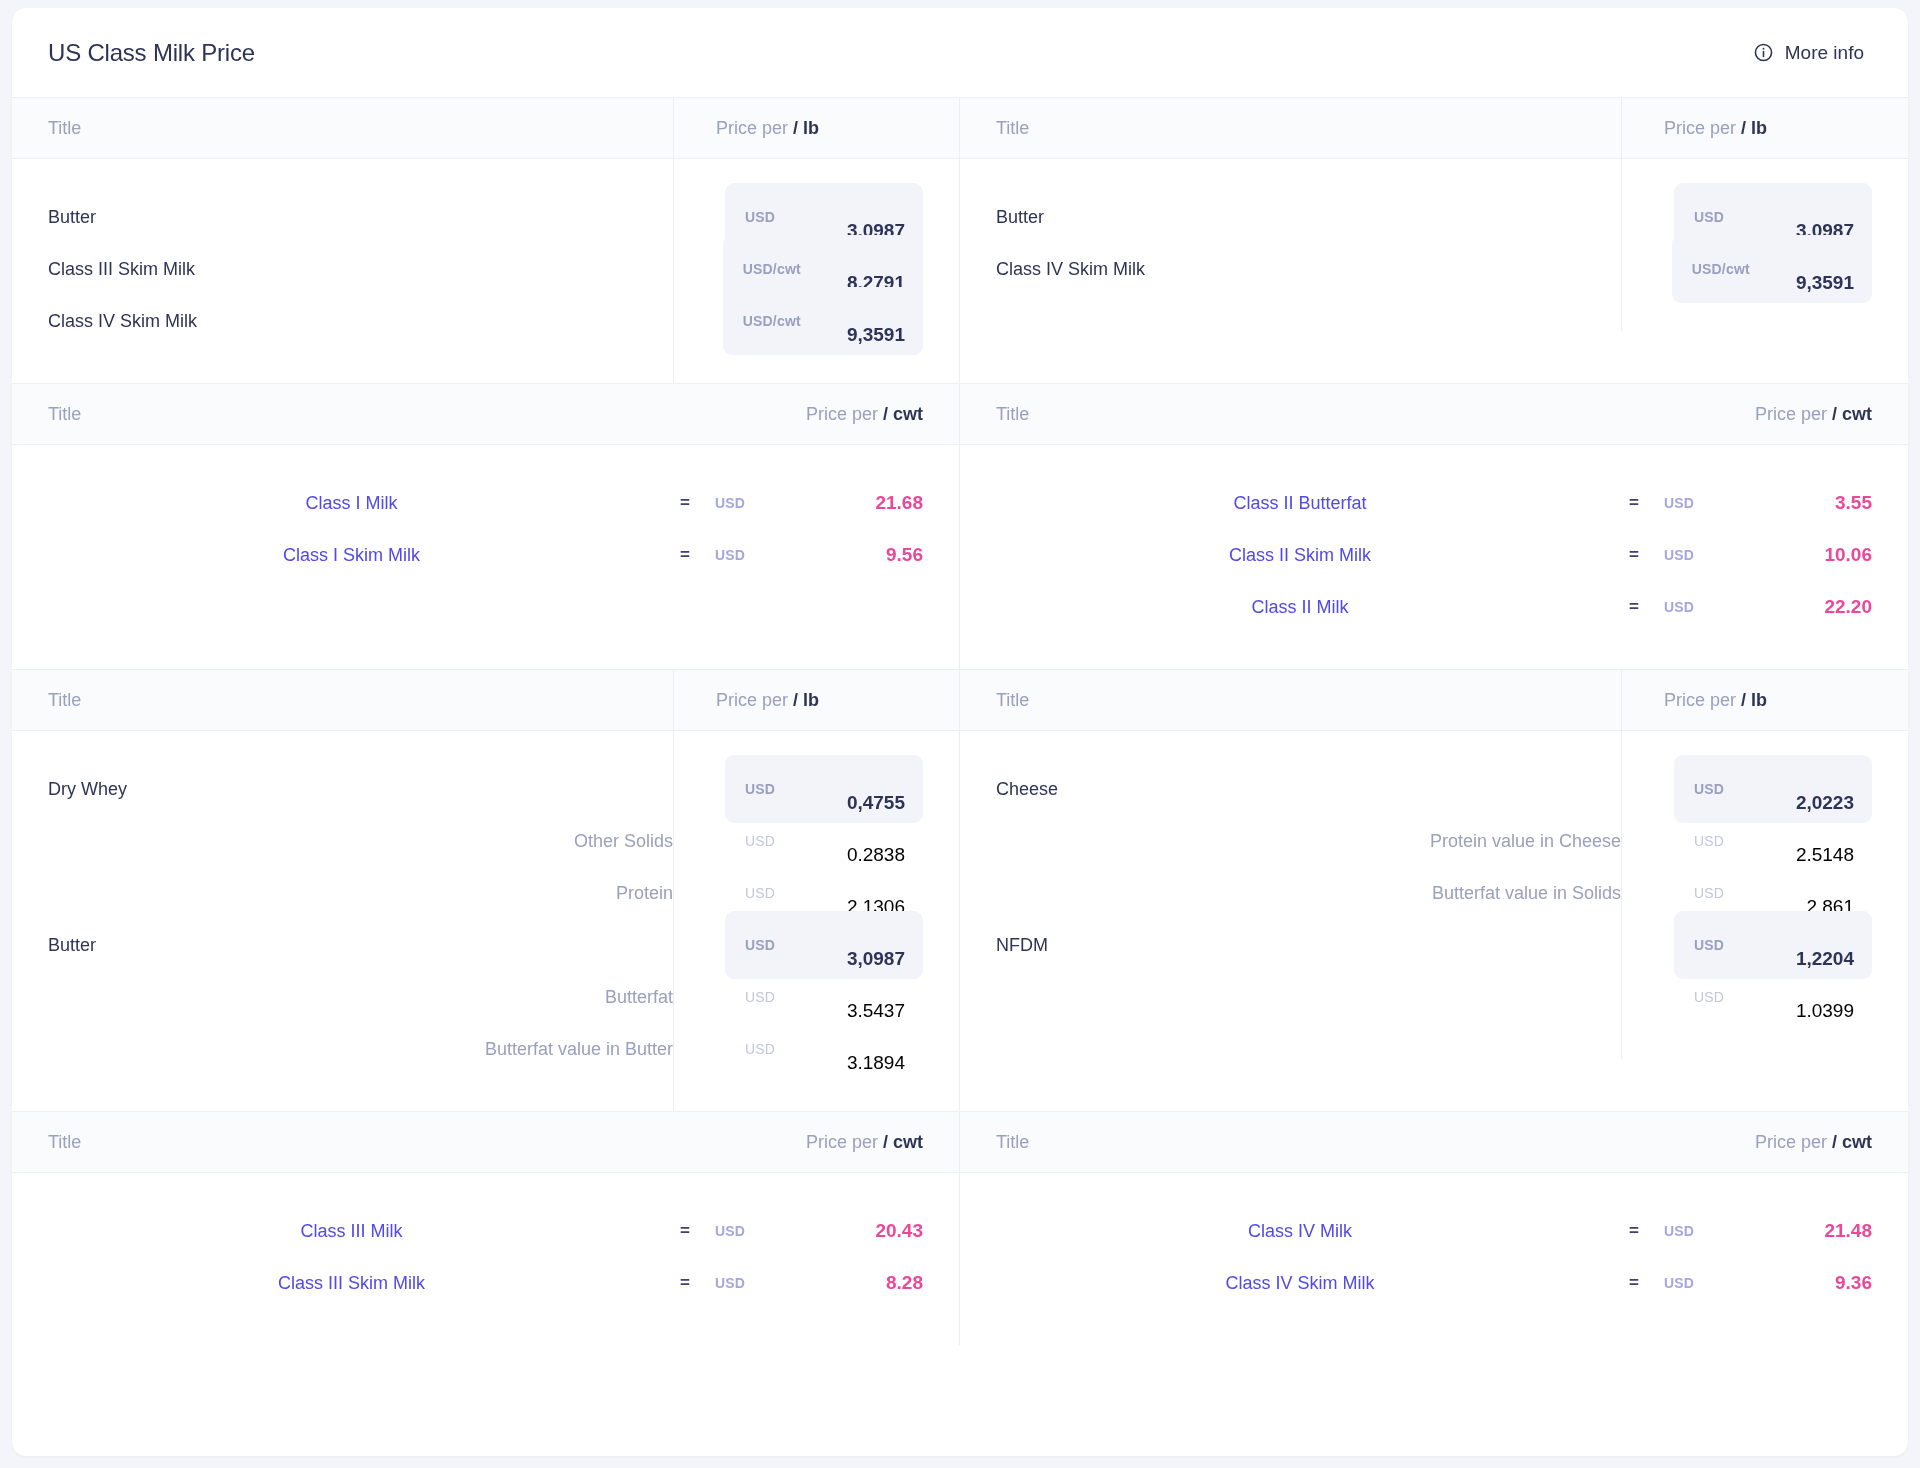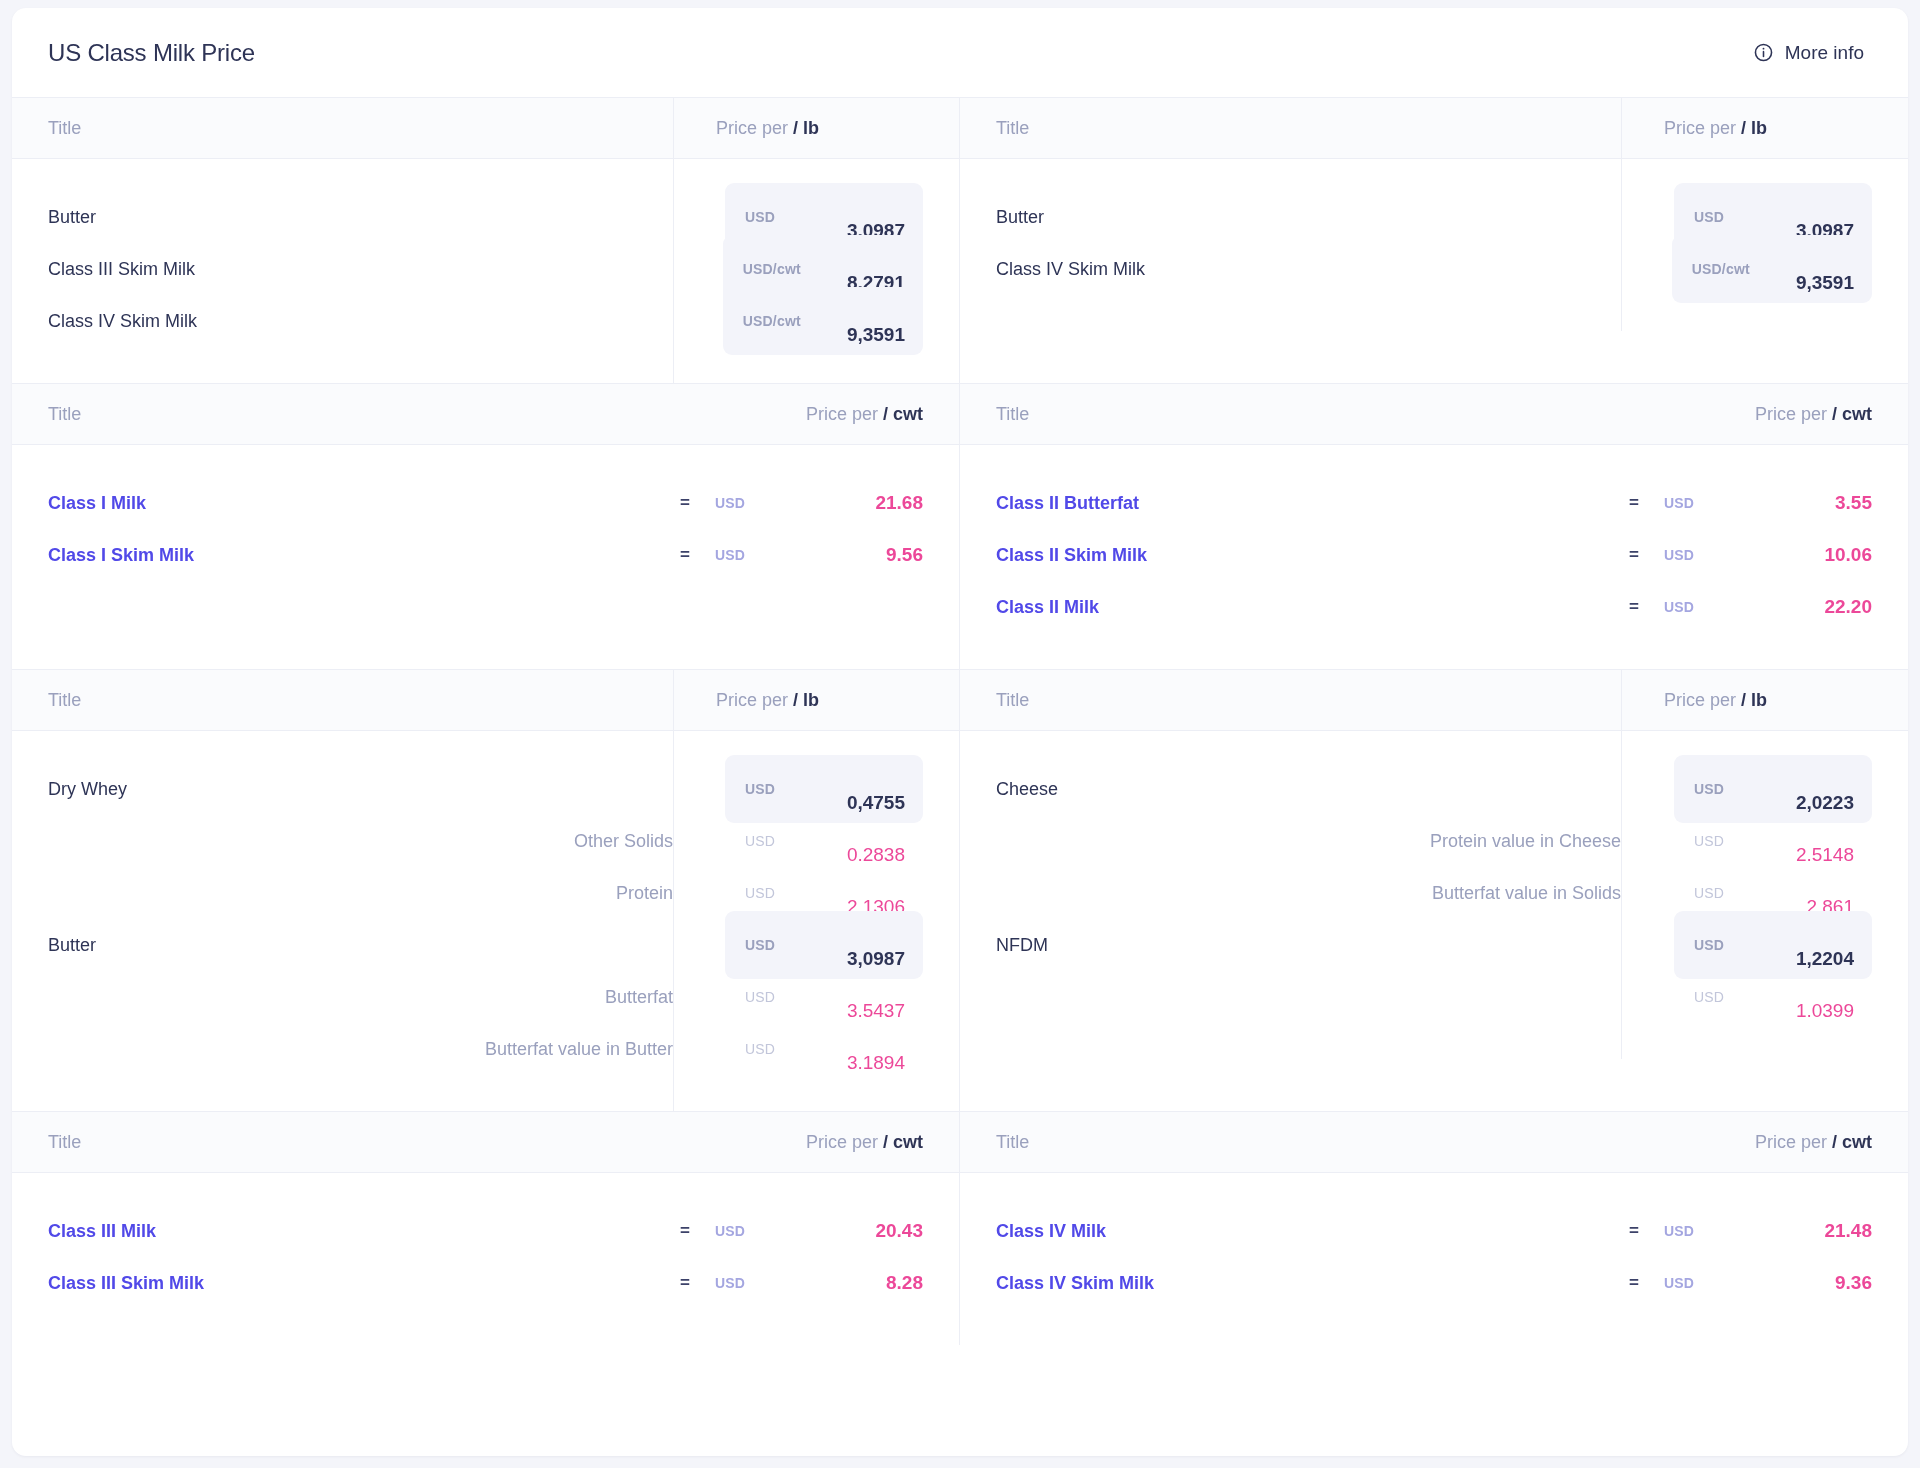--- a/index.html
+++ b/index.html
@@ -143,42 +143,43 @@
     color: #c2c6da;
     font-weight: normal;
   }
   .pill .val {
     font-size: 19px;
     color: #2e3456;
     font-weight: bold;
     margin-top: 28px;
   }
   .pill.plain .val {
-    color: #ec4899;
+    color: #000000;
     font-weight: normal;
   }
 
   
   .cwt .sec-head {
     padding-left: 36px;
     padding-right: 36px;
     justify-content: space-between;
   }
   .cwt .sec-body { padding: 32px 36px 36px 36px; }
   .link-row {
     height: 52px;
     display: flex;
     align-items: center;
   }
   .link-name {
     flex: 1 1 auto;
     font-size: 18px;
-    font-weight: bold;
+    font-weight: normal;
     color: #5149e8;
     cursor: pointer;
+    text-align: center;
   }
   .eq {
     width: 60px;
     flex: 0 0 60px;
     text-align: center;
     font-size: 17px;
     color: #3c4269;
     font-weight: bold;
   }
   .lcur {

